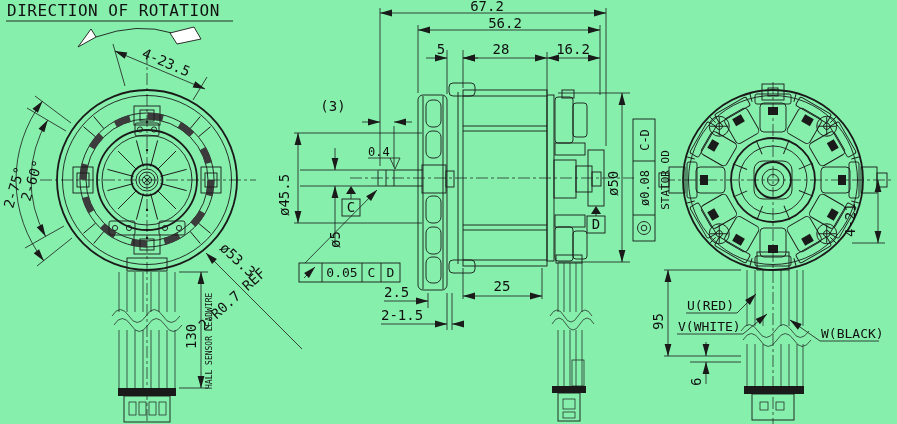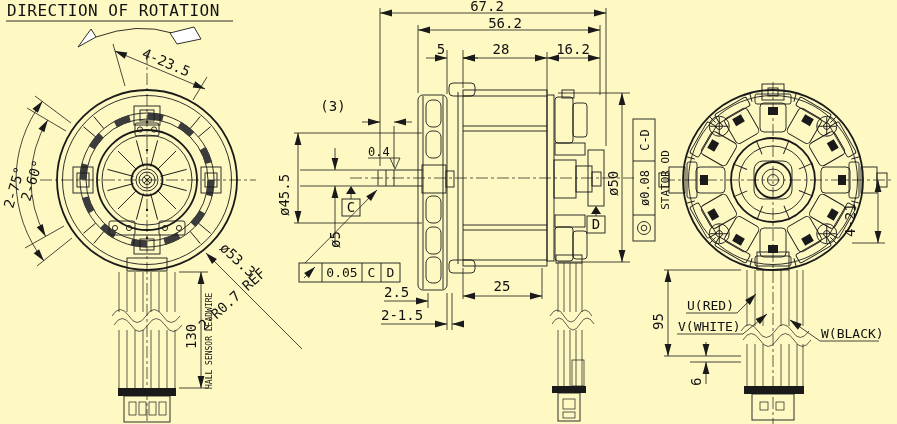--- a/index.html
+++ b/index.html
@@ -1,16 +1,16 @@
 <!DOCTYPE html>
 <html><head>
 <meta charset="utf-8">
 <style>
   html,body { margin:0; padding:0; background:#ffffff; }
-  .sheet { position:relative; width:897px; height:424px; background:#fef9c3; overflow:hidden; }
+  .sheet { position:relative; width:897px; height:424px; background:#86efac; overflow:hidden; }
   svg { display:block; }
   .s  { stroke:#1a1a1a; stroke-width:.9; fill:none; }
   .s2 { stroke:#1a1a1a; stroke-width:1.8; fill:none; }
   .sl { stroke:#1a1a1a; stroke-width:.7; fill:none; }
   .sf { fill:#1a1a1a; stroke:none; }
   .cl { stroke:#1a1a1a; stroke-width:.7; fill:none; stroke-dasharray:12 3 3 3; }
   .dm { stroke:#1a1a1a; stroke-width:.8; fill:none; }
   text { stroke:none; fill:#111; font-family:"DejaVu Sans Mono", monospace; }
   .t   { font-size:14px; }
   .tm  { font-size:13px; }

